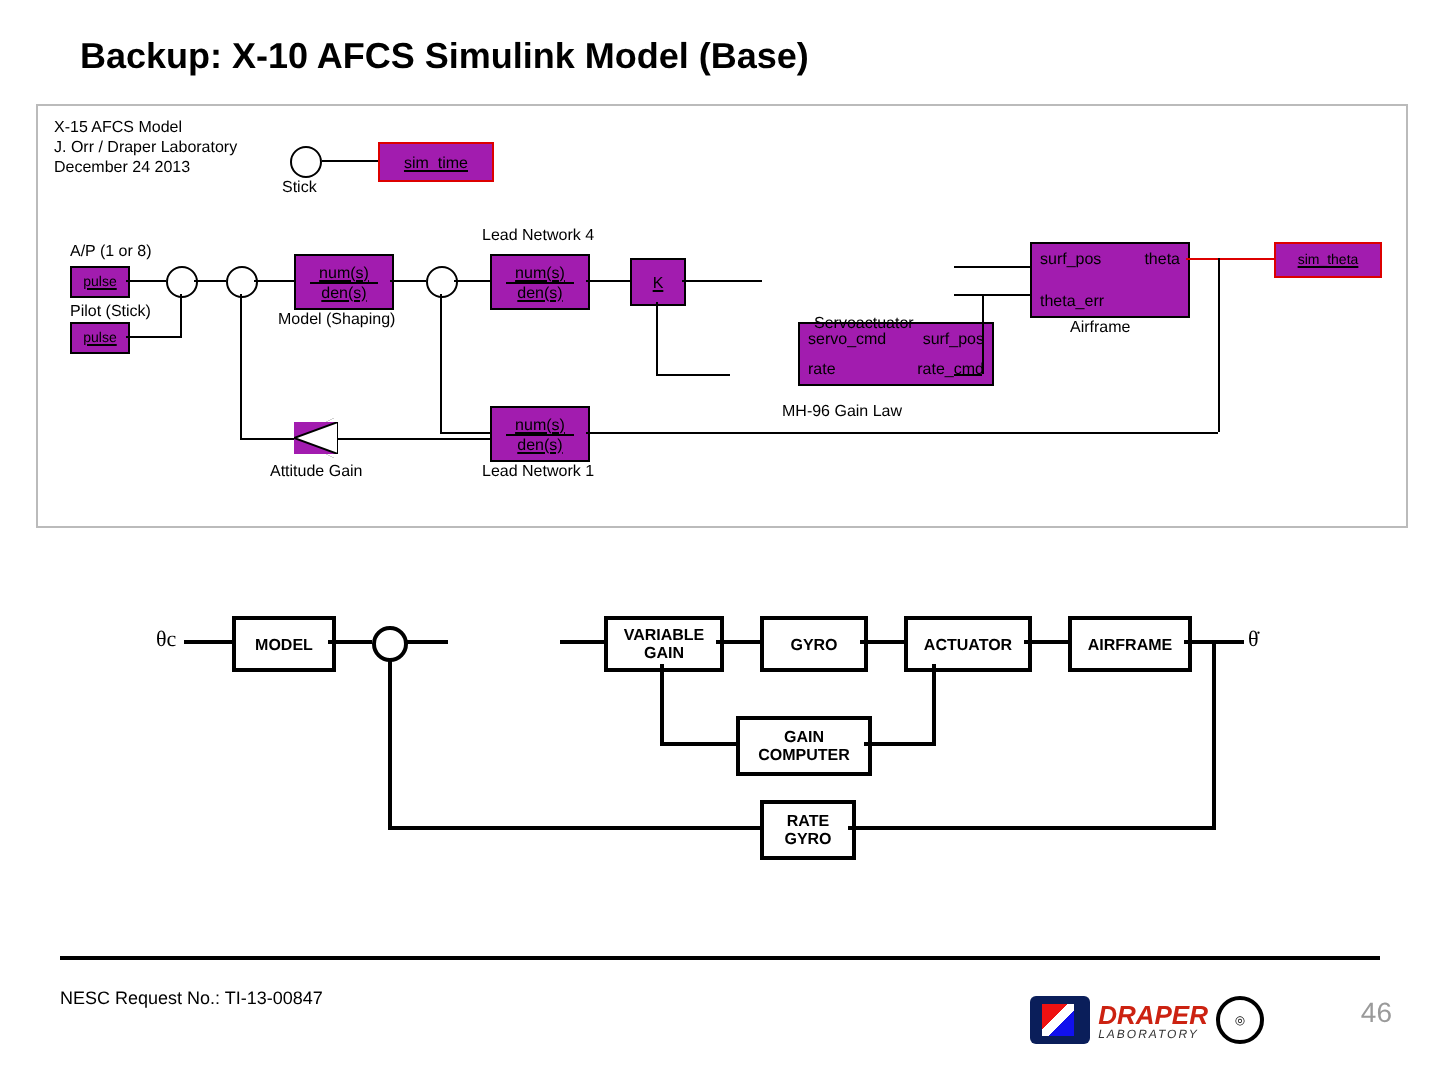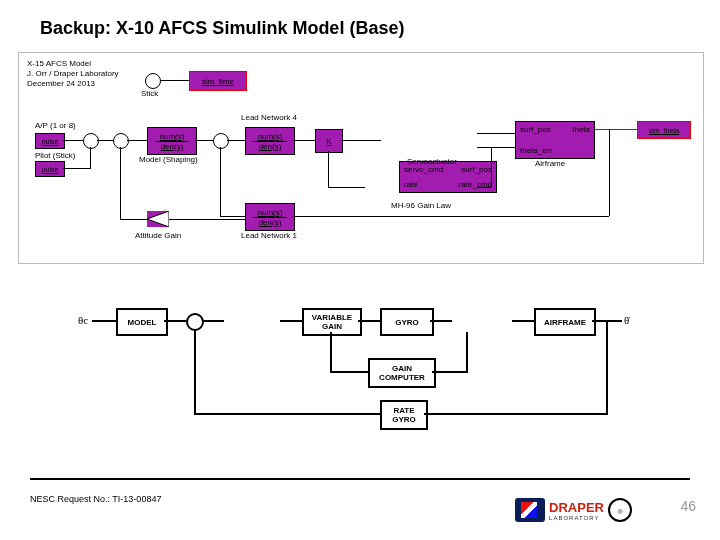--- a/index.html
+++ b/index.html
@@ -20,21 +20,21 @@
   .fline{position:absolute;background:#000;}
   .fcirc{position:absolute;width:14px;height:14px;border:2px solid #000;border-radius:50%;}
   .figcap{position:absolute;left:0;right:0;bottom:-18px;text-align:center;font-size:11px;font-family:'Times New Roman',serif;}
   
   .footline{position:absolute;left:30px;right:30px;top:478px;height:2px;background:#000;}
   .footer-left{position:absolute;left:30px;top:494px;font-size:9px;}
   .footer-right{position:absolute;right:88px;bottom:18px;display:flex;align-items:center;gap:4px;}
   .page-num{position:absolute;right:24px;bottom:26px;font-size:14px;color:#9a9a9a;}
   .logo-nesc{width:30px;height:24px;background:#0a1e5a;border-radius:3px;position:relative;}
   .logo-nesc::after{content:"";position:absolute;left:6px;top:4px;width:16px;height:16px;background:linear-gradient(135deg,#e11 0%,#e11 40%,#fff 40%,#fff 60%,#11e 60%);}
-  .logo-draper{font-size:13px;font-weight:bold;color:#c21;}
+  .logo-draper{font-size:13px;font-weight:bold;font-style:italic;color:#c21;}
   .logo-draper .sub{display:block;font-size:6px;font-weight:normal;color:#333;letter-spacing:1px;}
   .logo-circ{width:20px;height:20px;border:2px solid #000;border-radius:50%;display:flex;align-items:center;justify-content:center;font-size:6px;}
 </style>
 </head>
 <body>
 
 <div class="slide">
   <div class="title">Backup: X-10 AFCS Simulink Model (Base)</div>
 
   <div class="model-area">
@@ -142,20 +142,21 @@
     <div class="fblk" style="left:26px;top:8px;width:48px;height:24px;">MODEL</div>
     <div class="fline" style="left:74px;top:20px;width:22px;height:2px;"></div>
     <div class="fcirc" style="left:96px;top:13px;"></div>
     <div class="fline" style="left:112px;top:20px;width:22px;height:2px;"></div>
     <div class="fline" style="left:190px;top:20px;width:22px;height:2px;"></div>
     <div class="fblk" style="left:212px;top:8px;width:56px;height:24px;white-space:pre;">VARIABLE
 GAIN</div>
     <div class="fline" style="left:268px;top:20px;width:22px;height:2px;"></div>
     <div class="fblk" style="left:290px;top:8px;width:50px;height:24px;">GYRO</div>
     <div class="fline" style="left:340px;top:20px;width:22px;height:2px;"></div>
+    <div class="fblk" style="left:362px;top:8px;width:60px;height:24px;">ACTUATOR</div>
     <div class="fline" style="left:422px;top:20px;width:22px;height:2px;"></div>
     <div class="fblk" style="left:444px;top:8px;width:58px;height:24px;">AIRFRAME</div>
     <div class="fline" style="left:502px;top:20px;width:30px;height:2px;"></div>
     <div class="mtext" style="left:534px;top:14px;font-size:11px;font-family:'Times New Roman';">θ̇</div>
 
     <div class="fblk" style="left:278px;top:58px;width:64px;height:26px;white-space:pre;">GAIN
 COMPUTER</div>
     <div class="fline" style="left:240px;top:32px;width:2px;height:40px;"></div>
     <div class="fline" style="left:240px;top:71px;width:38px;height:2px;"></div>
     <div class="fline" style="left:342px;top:71px;width:34px;height:2px;"></div>

